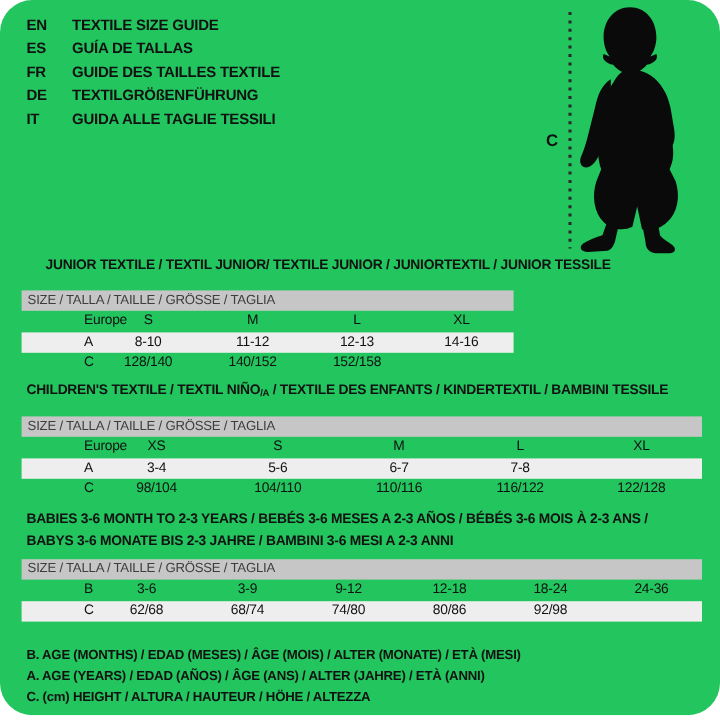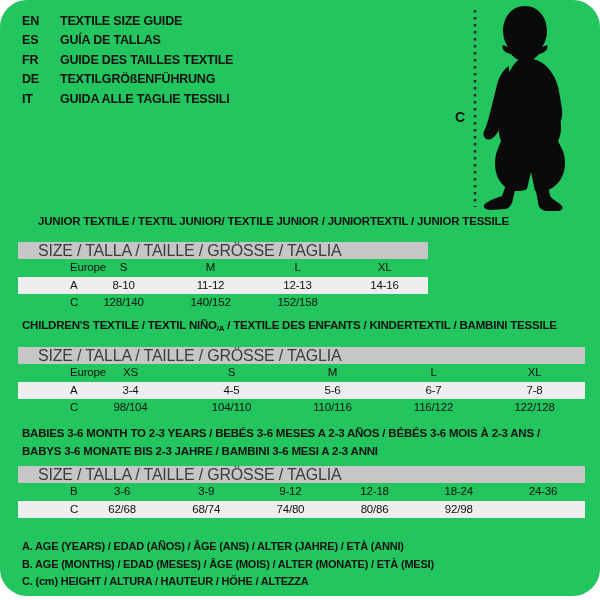--- a/index.html
+++ b/index.html
@@ -25,21 +25,21 @@
   .st2 { top:319px; }
   .st3 { top:424px; line-height:18px; }
   .subsc { font-size:8px; vertical-align:-2px; letter-spacing:-0.3px; }
 
   
   .sizetable { position:absolute; left:18px; font-size:11.5px; }
   .t1 { top:242px; width:410px; }
   .t2 { top:347px; width:567px; }
   .t3 { top:466px; width:567px; }
   .bar { height:17px; background:#c6c6c6; color:#3d3d3d; line-height:17px;
-         padding-left:20px; font-size:16px; }
+         padding-left:5px; font-size:11px; }
   .row { display:grid; height:17.5px; line-height:17.5px; text-align:center; }
   .r4 { grid-template-columns:62px repeat(4,1fr); }
   .r5 { grid-template-columns:62px repeat(5,1fr); }
   .r6 { grid-template-columns:62px repeat(6,1fr); }
   .row .c0 { text-align:left; padding-left:5px;margin-left:47px; }
   .stripe { background:#eeeeee; }
 
   
   .footnotes { position:absolute; left:22px; top:538px; font-weight:bold;
                font-size:11px; line-height:17.5px; white-space:nowrap; }
@@ -160,21 +160,20 @@
       <span class="c0">Europe</span>
       <span>XS</span>
       <span>S</span>
       <span>M</span>
       <span>L</span>
       <span>XL</span>
     </div>
     <div class="row r5 stripe">
       <span class="c0">A</span>
       <span>3-4</span>
-      <span>4-5</span>
       <span>5-6</span>
       <span>6-7</span>
       <span>7-8</span>
     </div>
     <div class="row r5">
       <span class="c0">C</span>
       <span>98/104</span>
       <span>104/110</span>
       <span>110/116</span>
       <span>116/122</span>
@@ -202,18 +201,18 @@
       <span class="c0">C</span>
       <span>62/68</span>
       <span>68/74</span>
       <span>74/80</span>
       <span>80/86</span>
       <span>92/98</span>
     </div>
   </div>
 
   <div class="footnotes">
+    <div>B. AGE (MONTHS) / EDAD (MESES) / ÂGE (MOIS) / ALTER (MONATE) / ETÀ (MESI)</div>
     <div>A. AGE (YEARS) / EDAD (AÑOS) / ÂGE (ANS) / ALTER (JAHRE) / ETÀ (ANNI)</div>
-    <div>B. AGE (MONTHS) / EDAD (MESES) / ÂGE (MOIS) / ALTER (MONATE) / ETÀ (MESI)</div>
     <div>C. (cm) HEIGHT / ALTURA / HAUTEUR / HÖHE / ALTEZZA</div>
   </div>
 
 </div>
 
 </body></html>

